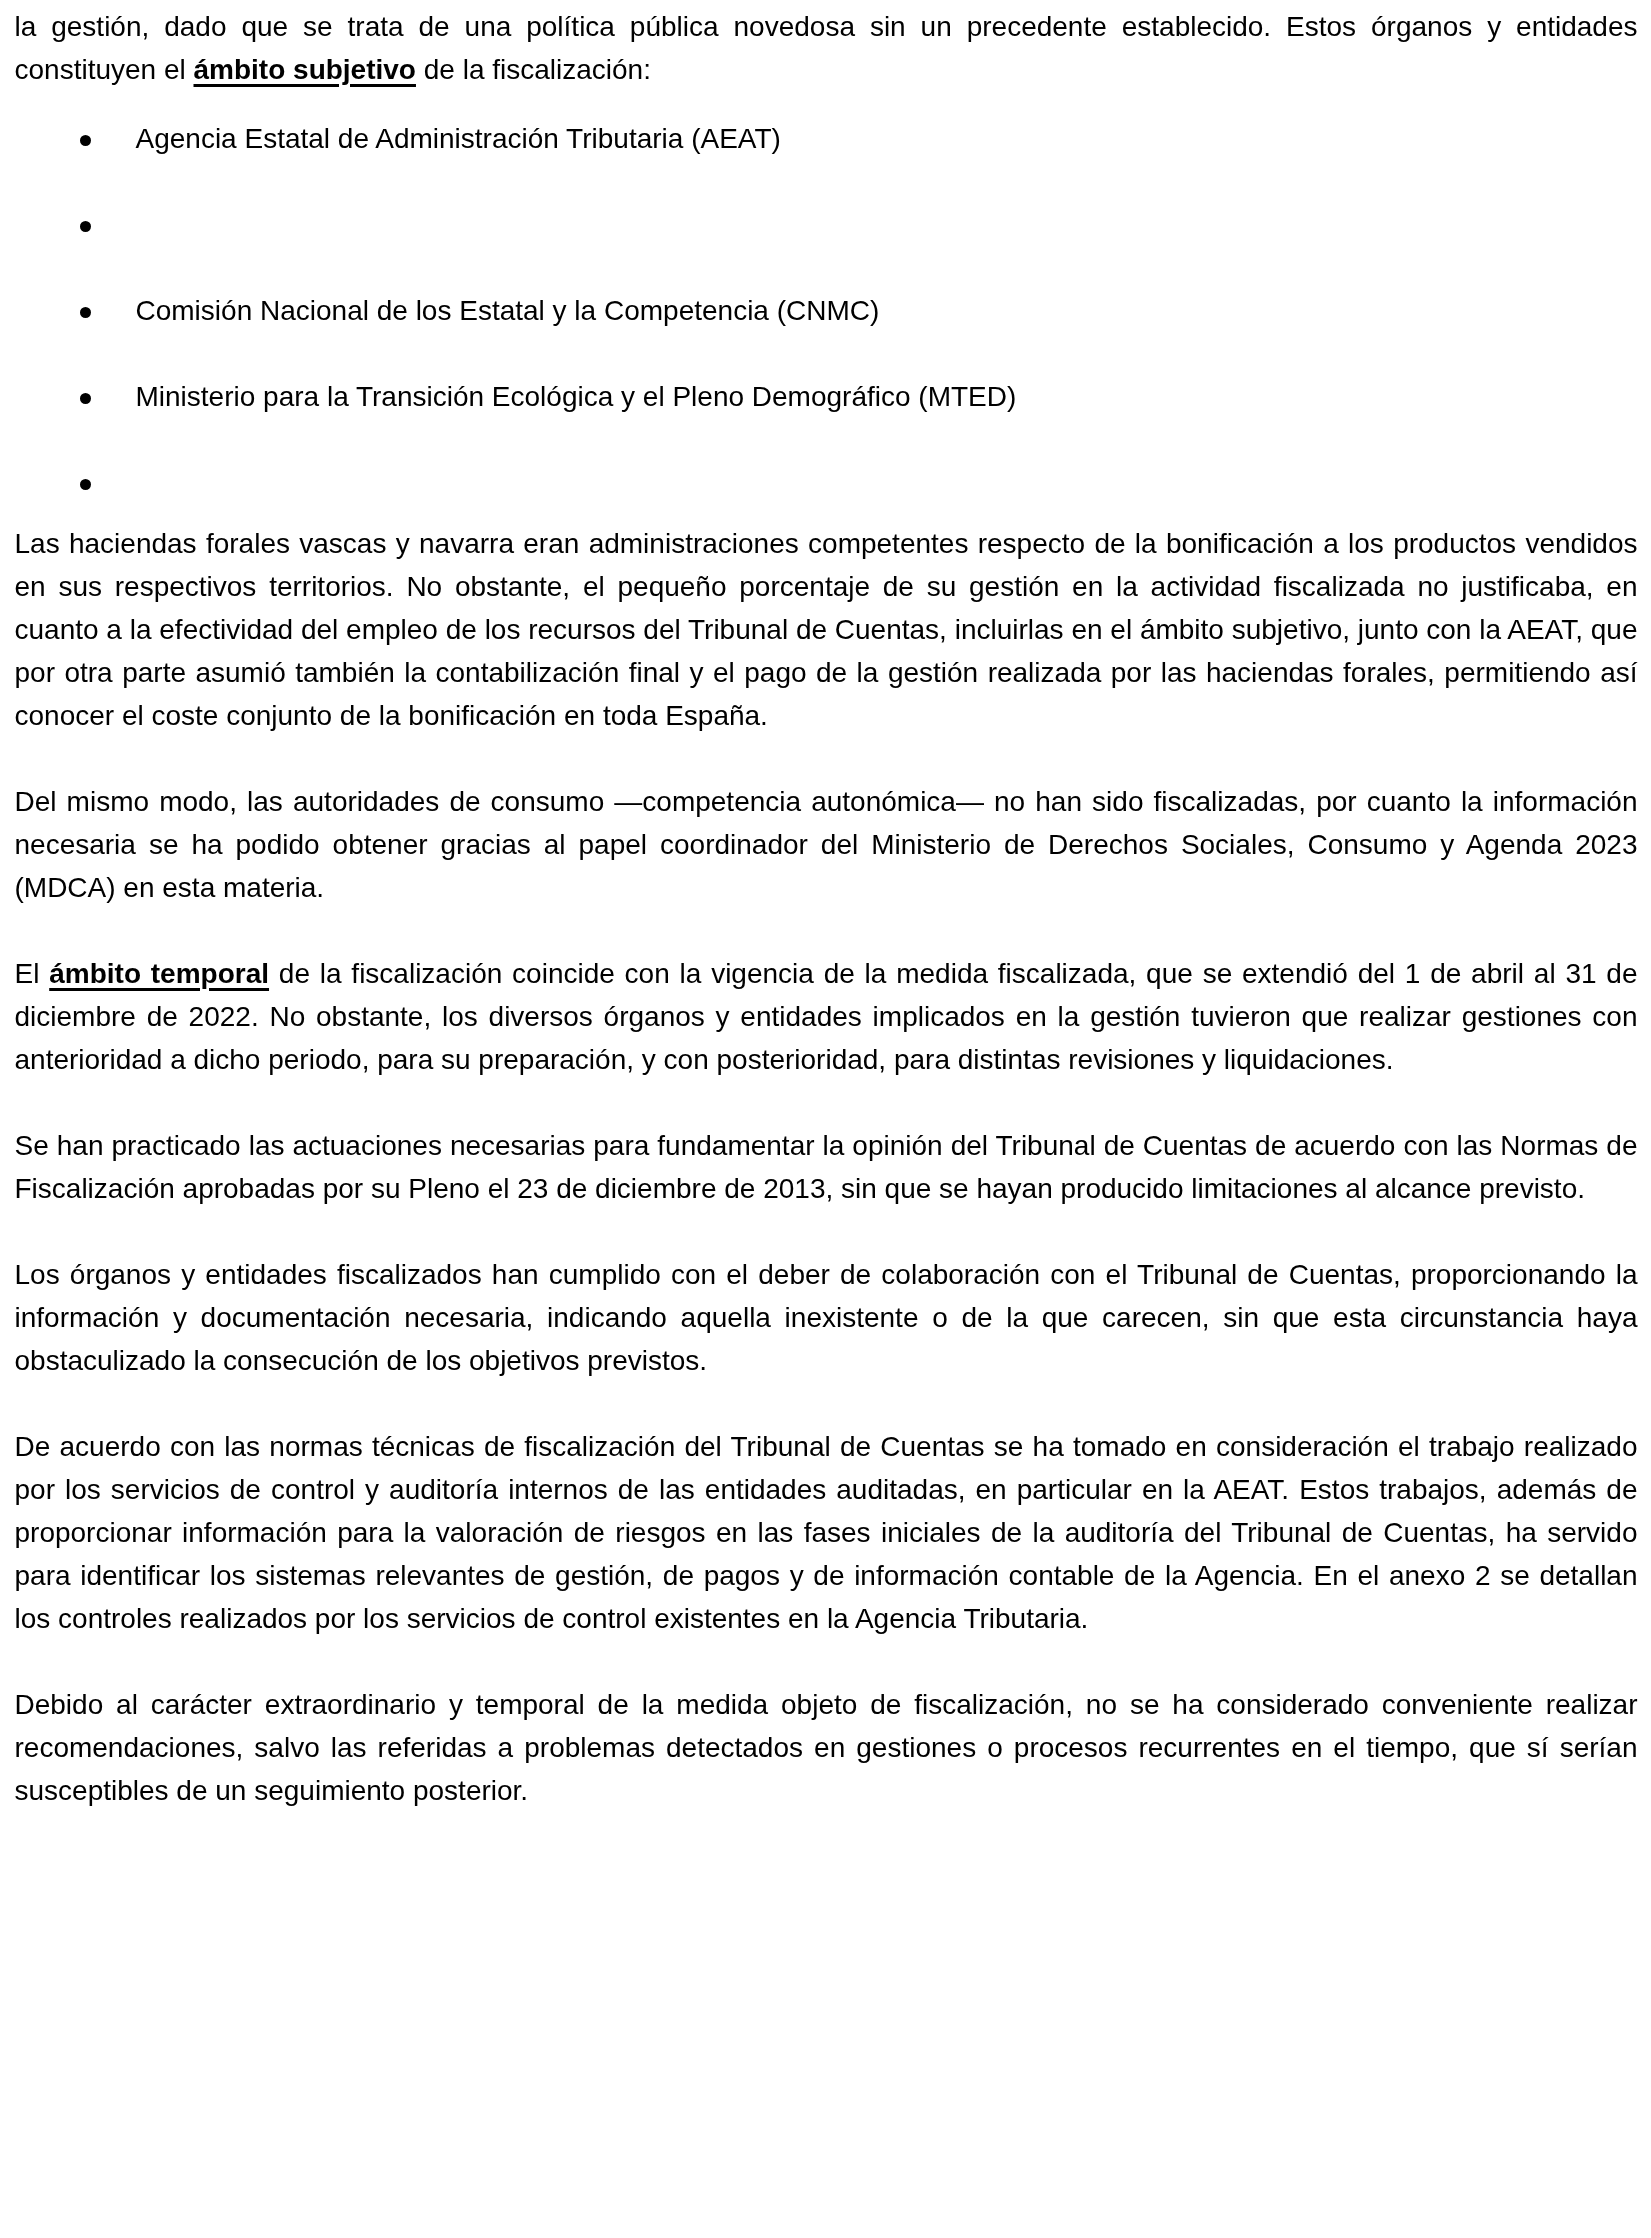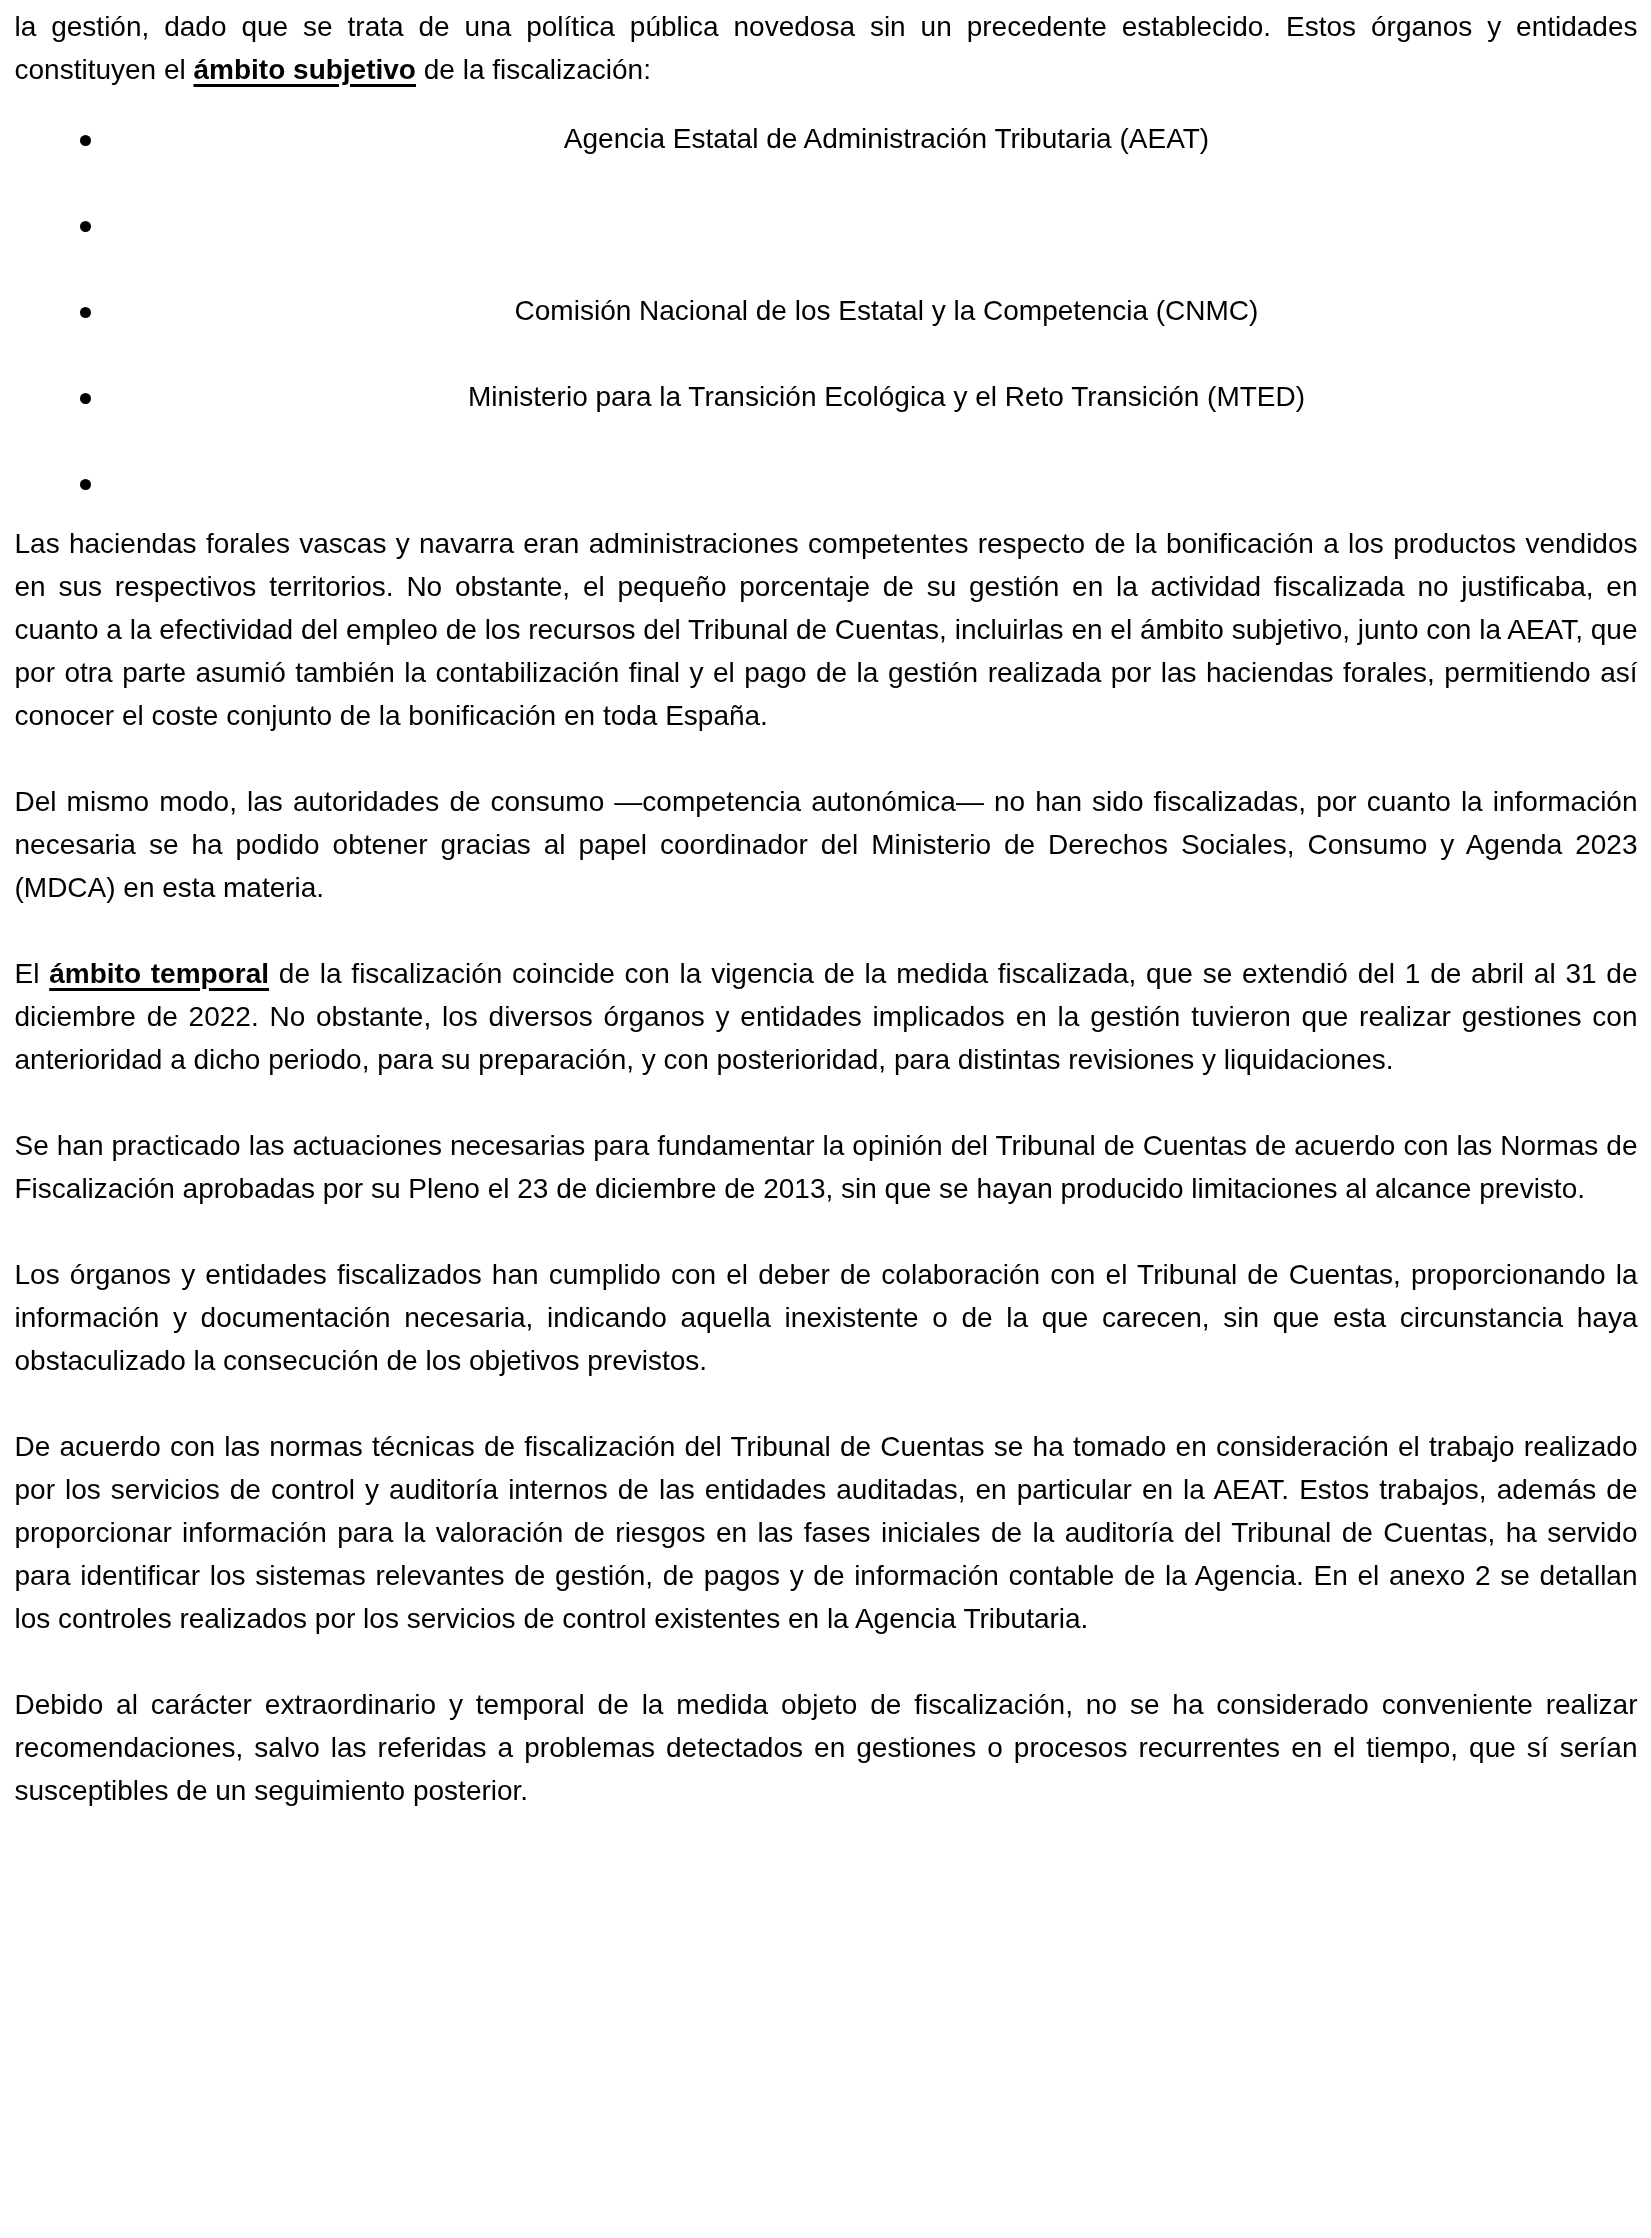--- a/index.html
+++ b/index.html
@@ -27,21 +27,20 @@
   .kw {
     font-weight: bold;
     text-decoration: underline;
     text-decoration-thickness: 3.2px;
     text-underline-offset: 4.8px;
   }
   ul.entities {
     list-style: none;
     margin: 0 0 18px 0;
     padding: 0;
-    text-align: center;
   }
   ul.entities li {
     position: relative;
     padding-left: 121px;
     height: 43px;
     margin-bottom: 43px;
     line-height: 43px;
   }
   ul.entities li:last-child { margin-bottom: 0; }
   .bullet {
@@ -59,21 +58,21 @@
 <body>
 
 <div class="page">
 
   <p class="intro"><span>la gestión, dado que se trata de una política pública novedosa sin un precedente establecido. Estos órganos y entidades constituyen el </span><span class="kw">ámbito subjetivo</span><span> de la fiscalización:</span></p>
 
   <ul class="entities">
     <li><span class="bullet"></span><span>Agencia Estatal de Administración Tributaria (AEAT)</span></li>
     <li><span class="bullet"></span></li>
     <li><span class="bullet"></span><span>Comisión Nacional de los Estatal y la Competencia (CNMC)</span></li>
-    <li><span class="bullet"></span><span>Ministerio para la Transición Ecológica y el Reto Transición (MTED)</span></li>
+    <li><span class="bullet"></span><span>Ministerio para la Transición Ecológica y el Pleno Demográfico (MTED)</span></li>
     <li><span class="bullet"></span></li>
   </ul>
 
   <p>Las haciendas forales vascas y navarra eran administraciones competentes respecto de la bonificación a los productos vendidos en sus respectivos territorios. No obstante, el pequeño porcentaje de su gestión en la actividad fiscalizada no justificaba, en cuanto a la efectividad del empleo de los recursos del Tribunal de Cuentas, incluirlas en el ámbito subjetivo, junto con la AEAT, que por otra parte asumió también la contabilización final y el pago de la gestión realizada por las haciendas forales, permitiendo así conocer el coste conjunto de la bonificación en toda España.</p>
 
   <p>Del mismo modo, las autoridades de consumo —competencia autonómica— no han sido fiscalizadas, por cuanto la información necesaria se ha podido obtener gracias al papel coordinador del Ministerio de Derechos Sociales, Consumo y Agenda 2023 (MDCA) en esta materia.</p>
 
   <p><span>El </span><span class="kw">ámbito temporal</span><span> de la fiscalización coincide con la vigencia de la medida fiscalizada, que se extendió del 1 de abril al 31 de diciembre de 2022. No obstante, los diversos órganos y entidades implicados en la gestión tuvieron que realizar gestiones con anterioridad a dicho periodo, para su preparación, y con posterioridad, para distintas revisiones y liquidaciones.</span></p>
 
   <p>Se han practicado las actuaciones necesarias para fundamentar la opinión del Tribunal de Cuentas de acuerdo con las Normas de Fiscalización aprobadas por su Pleno el 23 de diciembre de 2013, sin que se hayan producido limitaciones al alcance previsto.</p>

